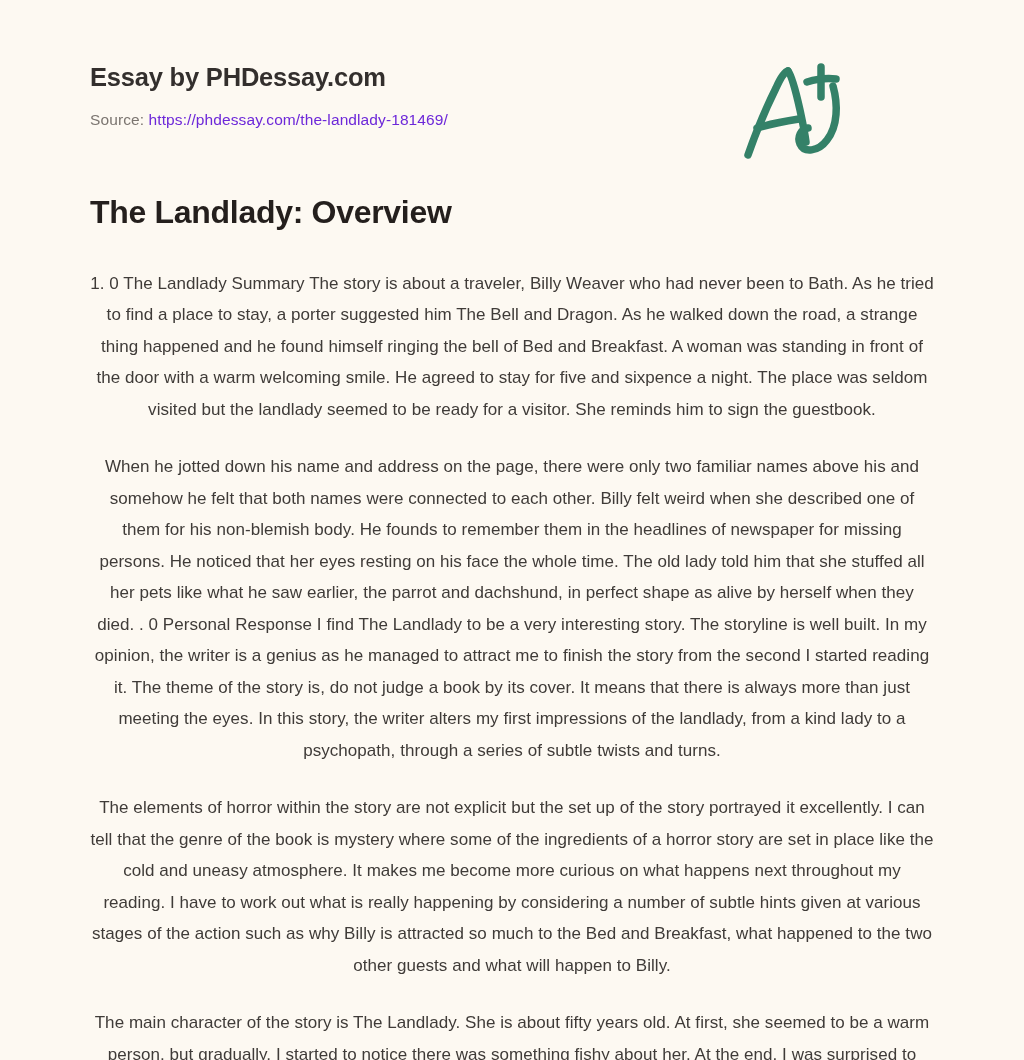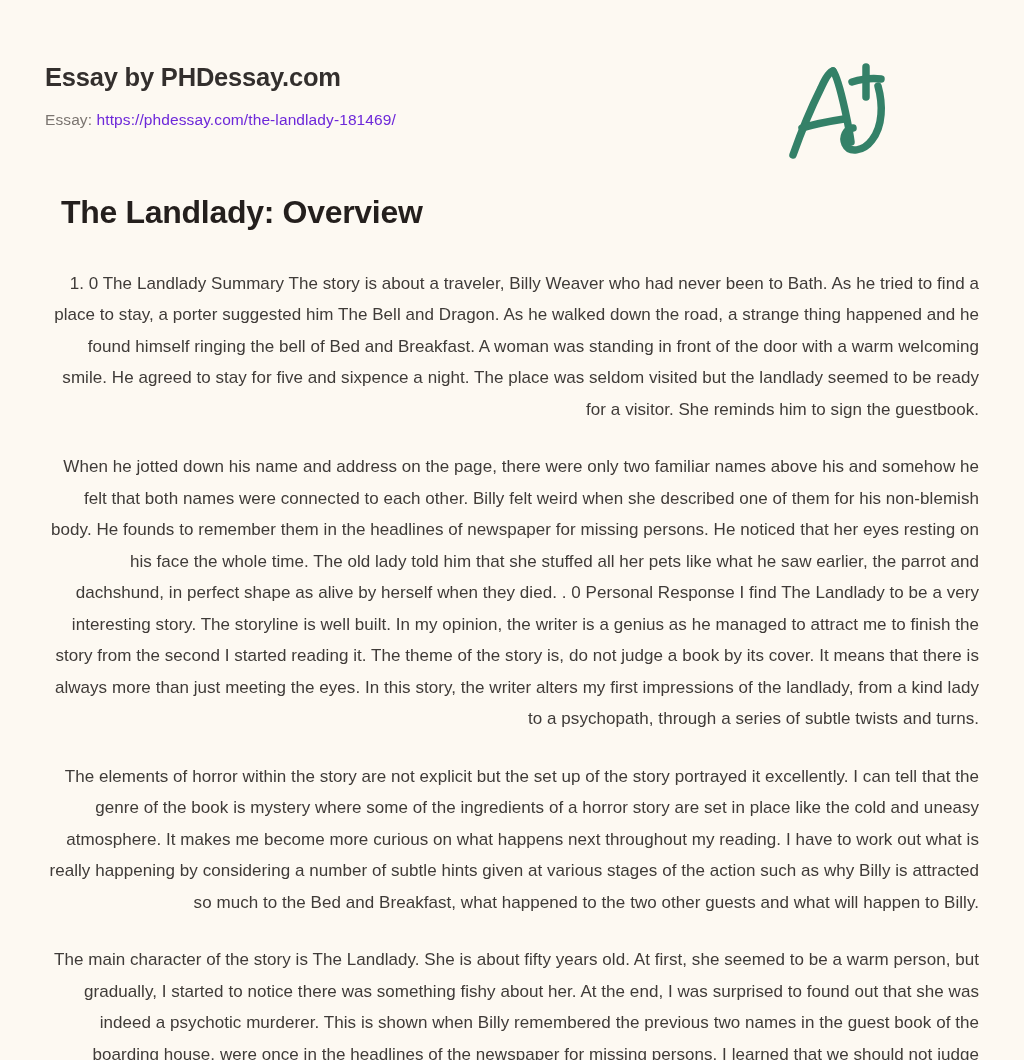--- a/index.html
+++ b/index.html
@@ -14,21 +14,21 @@
     font-family: "Liberation Sans", sans-serif;
     overflow: hidden;
     position: relative;
   }
 
   .page {
     position: relative;
     width: 1024px;
     height: 1060px;
     box-sizing: border-box;
-    padding: 0 45px;
+    padding: 0 90px;
   }
 
   
   .header {
     position: relative;
     padding-top: 62px;
   }
 
   .brand-title {
     font-size: 25.5px;
@@ -69,50 +69,50 @@
 
   
   .article {
     margin-top: 62px;
   }
 
   .article-title {
     font-size: 32px;
     font-weight: bold;
     color: #241f1d;
-    margin: 16px;
+    margin: 0;
     line-height: 1.25;
     letter-spacing: -0.3px;
   }
 
   .body-copy {
     margin-top: 36px;
   }
 
   .body-copy p {
     font-size: 17px;
     line-height: 31.5px;
     color: #3f3b38;
     margin: 0 0 26px 0;
     letter-spacing: 0.05px;
-    text-align: right;
+    text-align: center;
   }
   .body-copy p:last-child { margin-bottom: 0; }
 </style>
 </head>
 <body>
 
 <div class="page">
 
   <div class="header">
 
     <h1 class="brand-title">Essay by PHDessay.com</h1>
 
     <div class="source-line">
-      <span class="source-label">Essay:</span>
+      <span class="source-label">Source:</span>
       <a class="source-link" href="#">https://phdessay.com/the-landlady-181469/</a>
     </div>
 
     <div class="logo">
       <svg viewBox="0 0 120 110" xmlns="http://www.w3.org/2000/svg">
         <g fill="none" stroke="#348168" stroke-width="7.5" stroke-linecap="round" stroke-linejoin="round">
 
           <path d="M16 97 C 22 80, 34 50, 44 30 C 48 21, 52 14, 56 13"></path>
 
           <path d="M56 13 C 60 18, 64 34, 68 52 C 71 66, 73 76, 74 84"></path>

